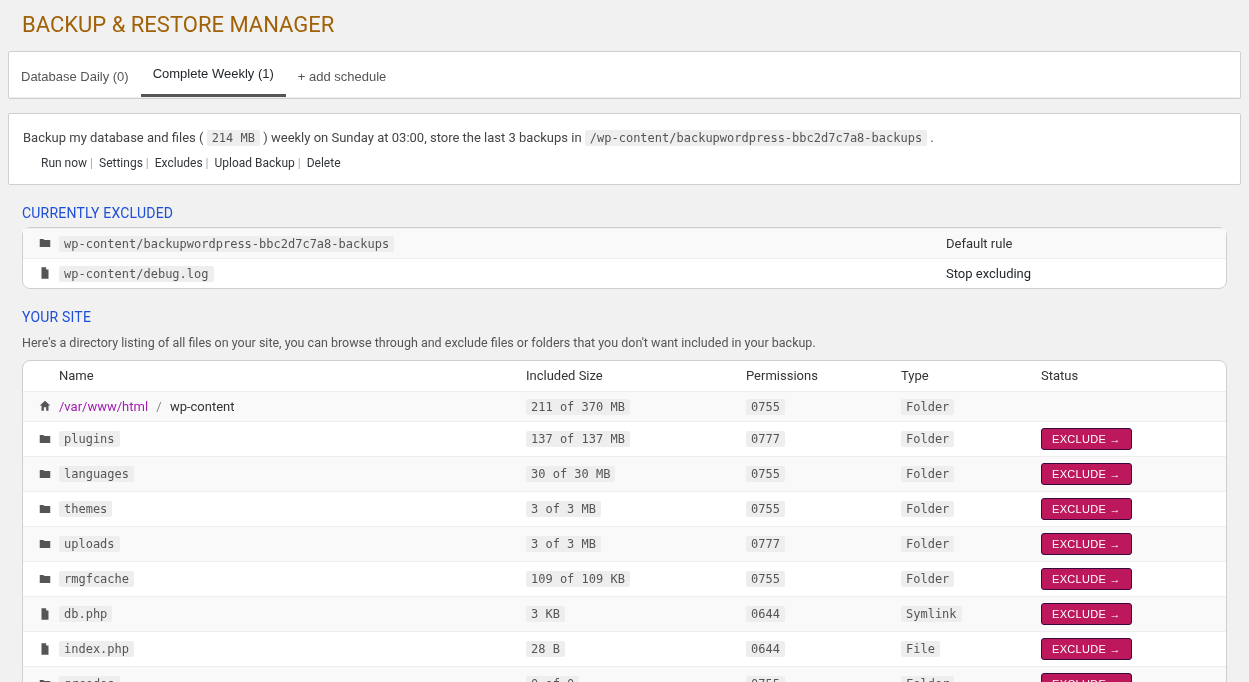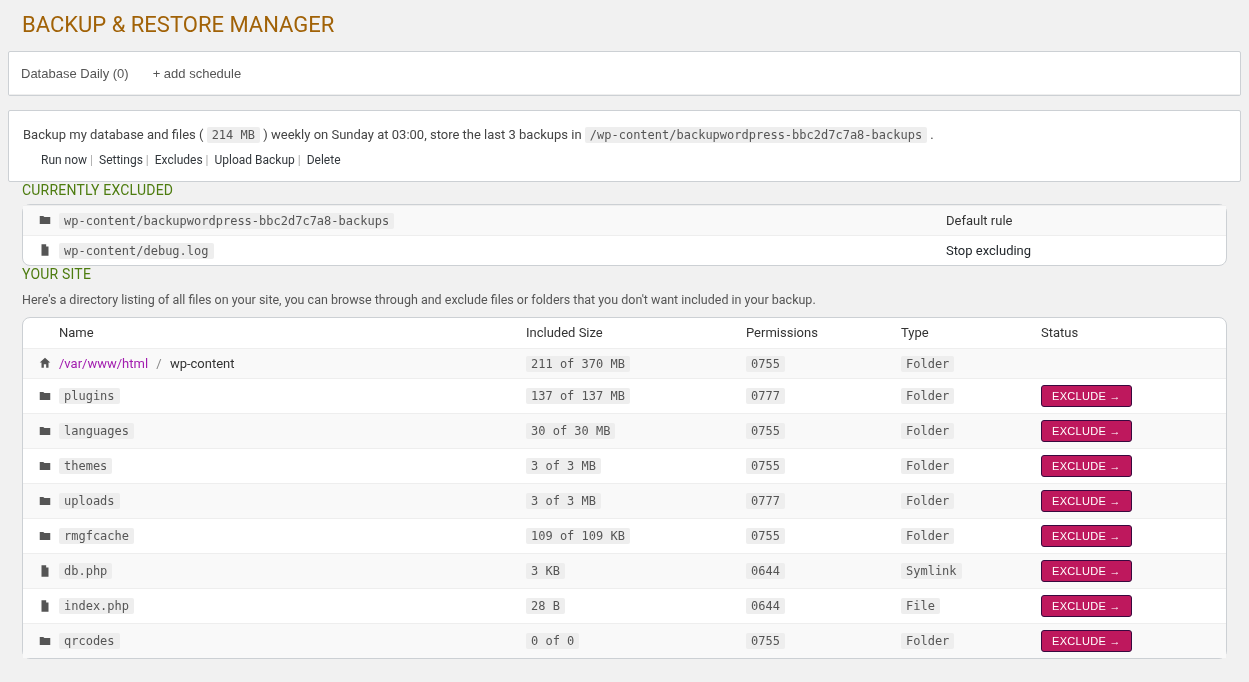--- a/index.html
+++ b/index.html
@@ -68,23 +68,24 @@
   color: #555;
 }
 .actions a {
   color: #32373c;
   text-decoration: none;
   cursor: pointer;
   text-align: right;
 }
 .sep { color: #aaa; padding: 0 3px; }
 h2.section {
+  margin-top: 20px;
   font-size: 14px;
   font-weight: 400;
-  color: #4d7c0f;
+  color: #1d4ed8;
   letter-spacing: 0.2px;
   padding-left: 14px;
 }
 .subtext {
   font-size: 12.5px;
   color: #555;
   margin: 10px 0 10px 14px;
 }
 .table {
   border: 1px solid #ccd0d4;
@@ -135,20 +136,21 @@
 .icon-svg { width: 14px; height: 14px; fill: #555; }
 </style>
 </head>
 <body>
 
 <h1>BACKUP &amp; RESTORE MANAGER</h1>
 
 <div class="tabs-wrap">
   <div class="tab-bar">
     <button class="tab">Database Daily (0)</button>
+    <button class="tab active">Complete Weekly (1)</button>
     <button class="tab">+ add schedule</button>
   </div>
 </div>
 
 <div class="panel">
   <div class="schedule-line">
     <span>Backup my database and files ( </span><code>214 MB</code><span> ) weekly on Sunday at 03:00, store the last 3 backups in </span><code>/wp-content/backupwordpress-bbc2d7c7a8-backups</code><span> .</span>
   </div>
   <div class="actions">
     <a>Run now</a><span class="sep">|</span>

